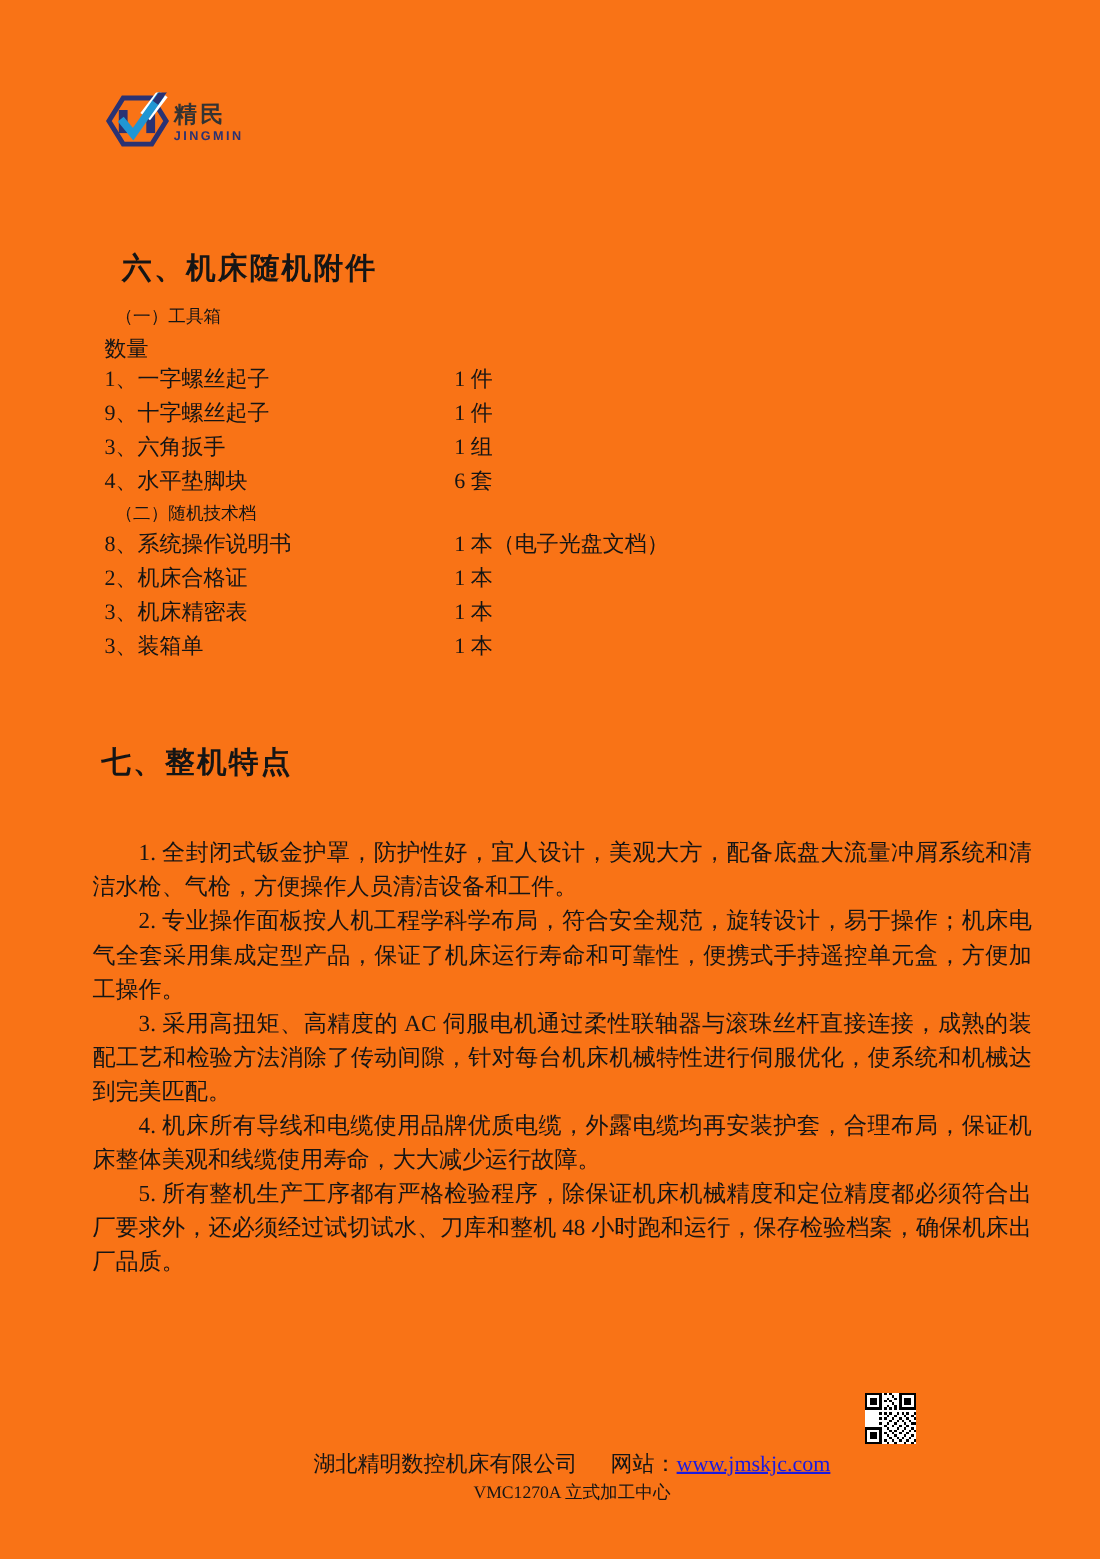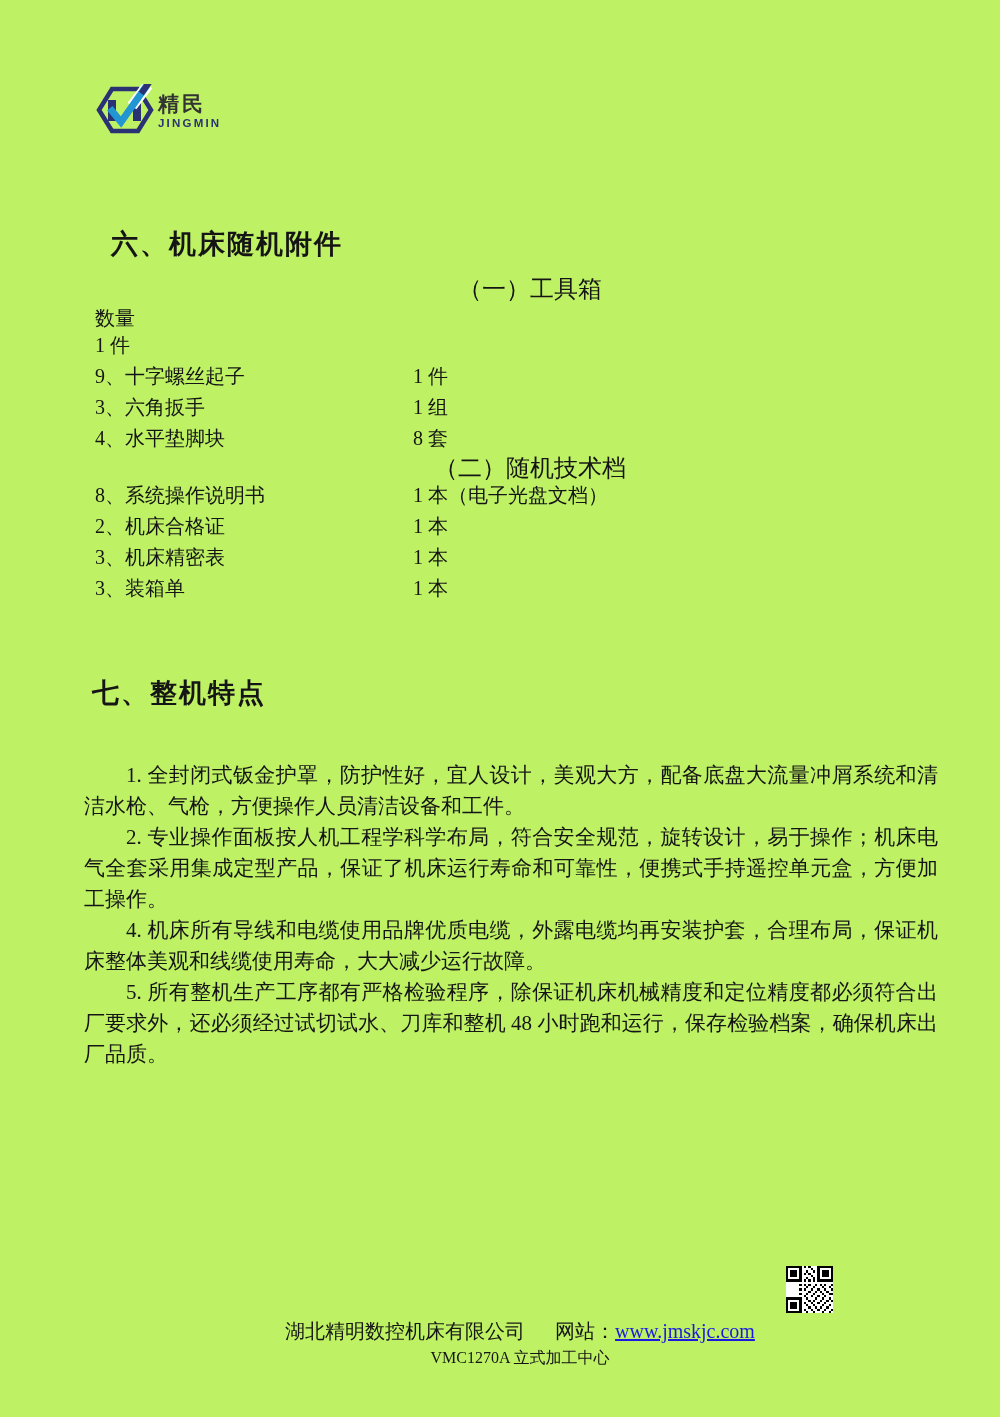--- a/index.html
+++ b/index.html
@@ -4,31 +4,31 @@
 <style>
   html,body{margin:0;padding:0;}
   body{
     width:1000px;height:1417px;
     background:#ffffff;
     font-family:"Liberation Serif","DejaVu Serif",serif;
     color:#151515;
     position:relative;
     overflow:hidden;
   }
-  .page{position:relative;width:1000px;height:1417px;background:#bef264;}
+  .page{position:relative;width:1000px;height:1417px;background:#f97316;}
 
   
   .logo{position:absolute;top:84px;left:96px;width:135px;height:54px;}
 
   
   .sec6{position:absolute;top:211px;left:95px;width:860px;}
   .sec6 h2, .sec7 h2{
     margin:16px;font-size:27px;line-height:34px;font-weight:700;letter-spacing:2px;
   }
-  .subsec-title{font-size:24px;line-height:24px;margin:10px 0 0 10px;text-align:center;}
+  .subsec-title{font-size:16px;line-height:24px;margin:10px 0 0 10px;}
   .subsec-title.second{margin-top:2px;}
   .row{display:flex;font-size:20px;line-height:31px;}
   .row .name{width:318px;}
   .header-row{margin-top:5px;line-height:24px;}
   .header-row .name{padding-left:58px;box-sizing:border-box;}
 
   
   .sec7{position:absolute;top:660px;left:84px;width:854px;}
   .sec7 h2{margin-left:8px;}
   .paras{margin-top:50px;}
@@ -71,33 +71,34 @@
   <div class="sec6">
     <h2>六、机床随机附件</h2>
 
     <div class="subsec-title">（一）工具箱</div>
 
     <div class="row header-row">
       <span class="qty">数量</span>
     </div>
 
     <div class="row">
+      <span class="name">1、一字螺丝起子</span>
       <span class="qty">1 件</span>
     </div>
     <div class="row">
       <span class="name">9、十字螺丝起子</span>
       <span class="qty">1 件</span>
     </div>
     <div class="row">
       <span class="name">3、六角扳手</span>
       <span class="qty">1 组</span>
     </div>
     <div class="row">
       <span class="name">4、水平垫脚块</span>
-      <span class="qty">8 套</span>
+      <span class="qty">6 套</span>
     </div>
 
     <div class="subsec-title second">（二）随机技术档</div>
 
     <div class="row">
       <span class="name">8、系统操作说明书</span>
       <span class="qty">1 本（电子光盘文档）</span>
     </div>
     <div class="row">
       <span class="name">2、机床合格证</span>
@@ -111,20 +112,21 @@
       <span class="name">3、装箱单</span>
       <span class="qty">1 本</span>
     </div>
   </div>
 
   <div class="sec7">
     <h2>七、整机特点</h2>
     <div class="paras">
       <p>1. 全封闭式钣金护罩，防护性好，宜人设计，美观大方，配备底盘大流量冲屑系统和清洁水枪、气枪，方便操作人员清洁设备和工件。</p>
       <p>2. 专业操作面板按人机工程学科学布局，符合安全规范，旋转设计，易于操作；机床电气全套采用集成定型产品，保证了机床运行寿命和可靠性，便携式手持遥控单元盒，方便加工操作。</p>
+      <p>3. 采用高扭矩、高精度的 AC 伺服电机通过柔性联轴器与滚珠丝杆直接连接，成熟的装配工艺和检验方法消除了传动间隙，针对每台机床机械特性进行伺服优化，使系统和机械达到完美匹配。</p>
       <p>4. 机床所有导线和电缆使用品牌优质电缆，外露电缆均再安装护套，合理布局，保证机床整体美观和线缆使用寿命，大大减少运行故障。</p>
       <p>5. 所有整机生产工序都有严格检验程序，除保证机床机械精度和定位精度都必须符合出厂要求外，还必须经过试切试水、刀库和整机 48 小时跑和运行，保存检验档案，确保机床出厂品质。</p>
     </div>
   </div>
 
   <div class="qr">
     <svg viewBox="0 0 21 21" width="47" height="47" shape-rendering="crispEdges">
       <rect x="0" y="0" width="21" height="21" fill="#ffffff"></rect>
 
       <rect x="0" y="0" width="7" height="7" fill="#000"></rect>

